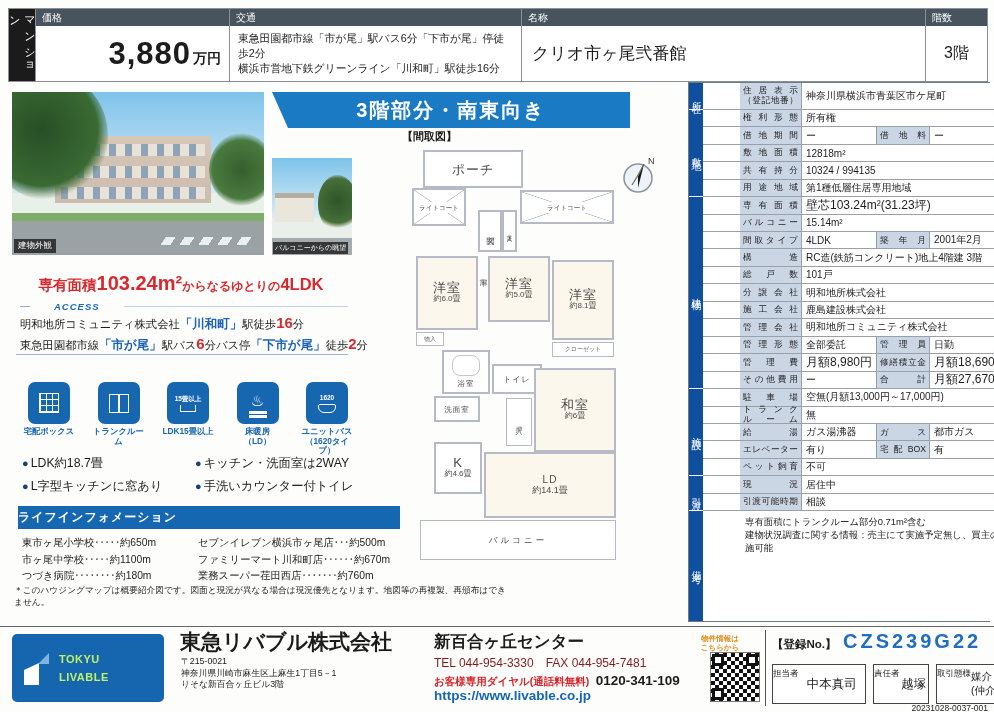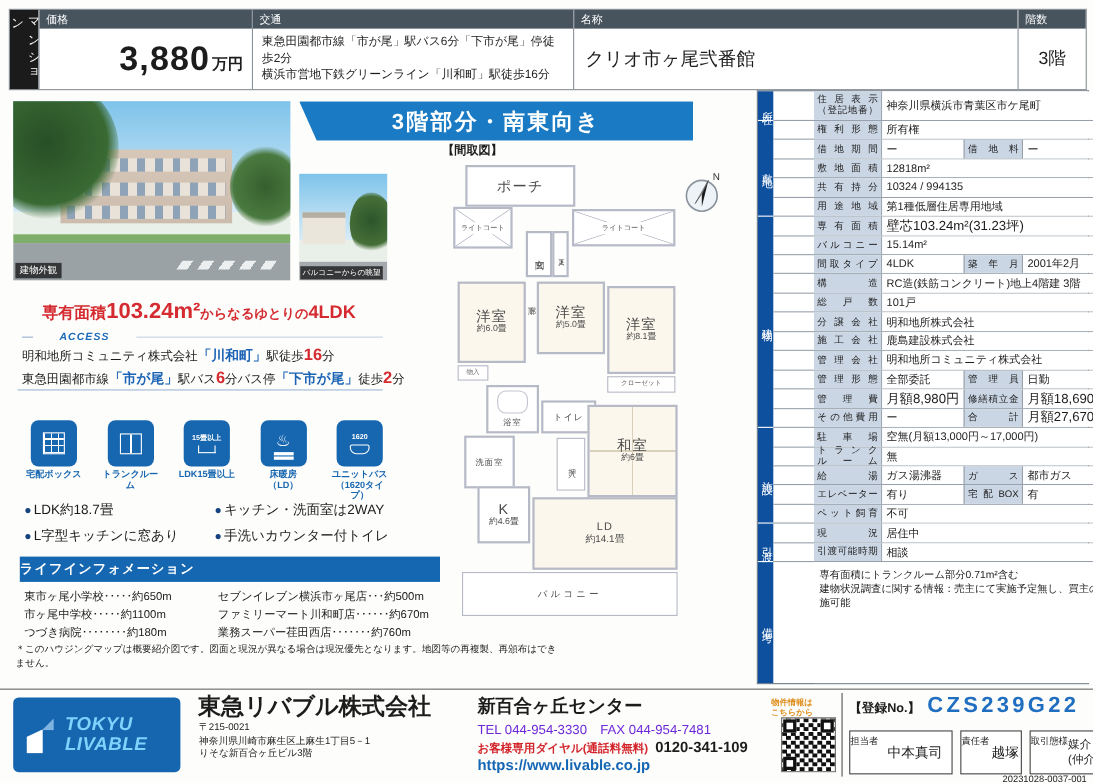--- a/index.html
+++ b/index.html
@@ -135,26 +135,26 @@
 
   
   .footline{position:absolute;left:0;top:626px;width:994px;border-top:1px solid #666;}
   .logo{position:absolute;left:12px;top:634px;width:152px;height:68px;background:#1565af;border-radius:5px;
         display:flex;align-items:center;padding-left:12px;gap:9px;}
   .mark{width:26px;height:34px;position:relative;}
   .mark::before{content:"";position:absolute;left:0;bottom:0;width:15px;height:22px;background:#fff;
                 clip-path:polygon(0 32%,100% 0,100% 100%,0 100%);}
   .mark::after{content:"";position:absolute;right:1px;top:2px;width:11px;height:11px;background:#7fb3e0;
                clip-path:polygon(0 100%,100% 0,100% 100%);}
-  .logo-text{color:#7dd3fc;font-weight:bold;font-size:17px;line-height:18px;letter-spacing:.5px;font-style:italic;}
+  .logo-text{color:#bef264;font-weight:bold;font-size:11px;line-height:18px;letter-spacing:.5px;}
   .company{position:absolute;left:180px;top:628px;font-size:21px;font-weight:bold;}
   .center-name{position:absolute;left:434px;top:631px;font-size:16.5px;font-weight:bold;}
   .addr{position:absolute;left:181px;top:656px;font-size:8.8px;line-height:11.5px;color:#222;}
   .license{position:absolute;left:181px;top:699px;width:570px;font-size:7.7px;color:#222;white-space:nowrap;}
-  .telfax{position:absolute;left:434px;top:655px;font-size:12px;color:#6d28d9;}
+  .telfax{position:absolute;left:434px;top:655px;font-size:12px;color:#7f1d1d;}
   .dial{position:absolute;left:434px;top:671px;white-space:nowrap;}
   .dial-label{color:#d3242a;font-size:10.5px;font-weight:bold;}
   .dial-num{font-size:13.5px;font-weight:bold;margin-left:2px;}
   .url{position:absolute;left:434px;top:688px;font-size:13.5px;font-weight:bold;color:#1566b5;}
   .qr-cap{position:absolute;left:694px;top:634px;width:52px;color:#dd8d1c;font-size:7.5px;font-weight:bold;
           line-height:9px;white-space:pre-line;text-align:center;}
   .qr{position:absolute;left:710px;top:652px;width:50px;height:50px;border:1px solid #777;background:#fff;
       background-image:repeating-conic-gradient(#111 0 25%,#fff 0 50%);background-size:8px 8px;}
   .qr i{position:absolute;width:12px;height:12px;border:3px solid #111;background:#fff;}
   .qr .f1{left:1px;top:1px;} .qr .f2{right:1px;top:1px;} .qr .f3{left:1px;bottom:1px;}
@@ -259,21 +259,21 @@
     <div class="sm" style="left:148px;top:196px;width:62px;height:15px;">
       <span>クローゼット</span>
     </div>
     <div class="rm rm-white" style="left:38px;top:204px;width:48px;height:44px;">
       <div class="tub"></div>
       <div class="rn" style="font-size:7.5px;">浴室</div>
     </div>
     <div class="rm rm-white" style="left:88px;top:218px;width:50px;height:30px;">
       <div class="rn" style="font-size:8px;">トイレ</div>
     </div>
-    <div class="rm rm-white" style="left:18px;top:250px;width:46px;height:48px;">
+    <div class="rm rm-white" style="left:30px;top:250px;width:46px;height:26px;">
       <div class="rn" style="font-size:7.5px;">洗面室</div>
     </div>
     <div class="sm" style="left:102px;top:252px;width:26px;height:48px;">
       <span class="vtext" style="font-size:7px;">押入</span>
     </div>
     <div class="rm tatami" style="left:130px;top:222px;width:82px;height:84px;">
       <div class="rn">和室</div>
         <div class="rs">約6畳</div>
     </div>
     <div class="rm rm-white" style="left:30px;top:296px;width:48px;height:52px;">

